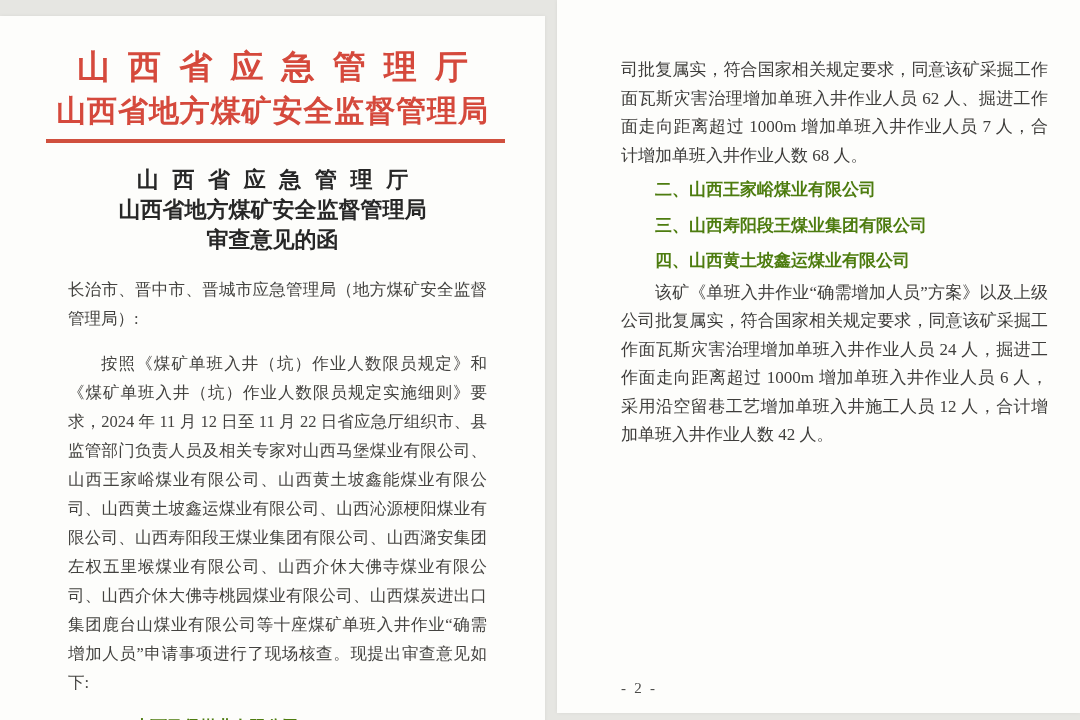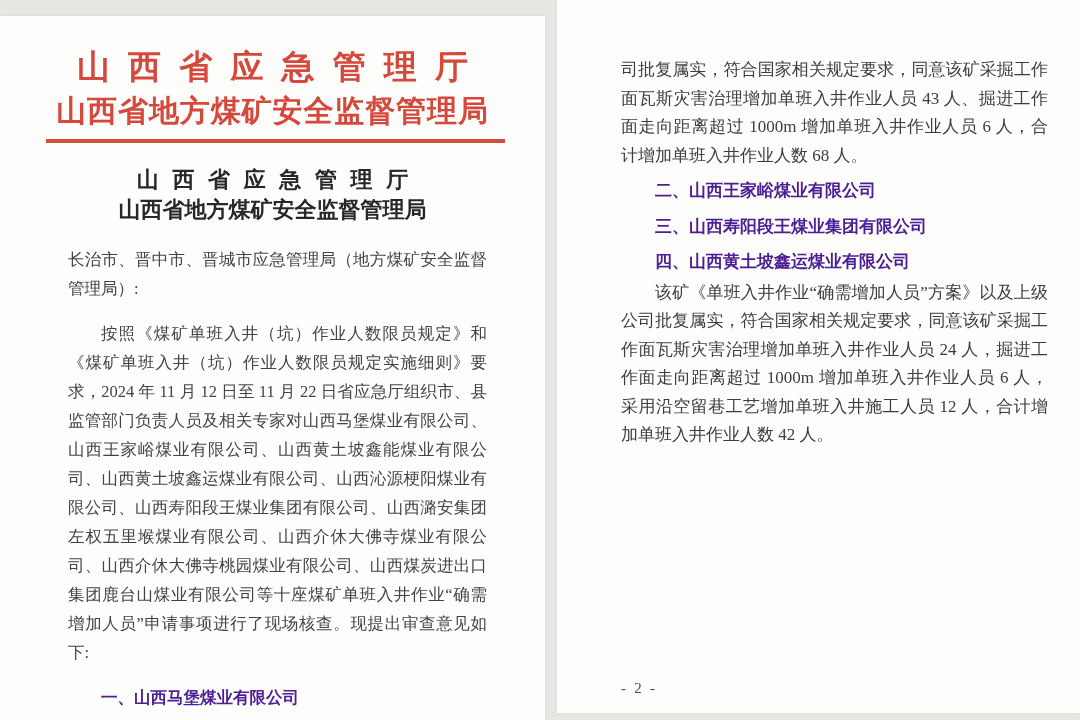--- a/index.html
+++ b/index.html
@@ -61,23 +61,23 @@
     .body-text {
       margin: 20px 42px 0 52px;
       font-size: 16.5px;
       line-height: 29px;
       color: #444340;
       text-align: justify;
     }
     .body-text p { margin: 16px; }
     .indent { text-indent: 2em; }
     .sec-heading {
-      font-family: Liberation Serif, serif;
+      font-family: Liberation Mono, monospace;
       font-weight: bold;
-      color: #4c1d95;
+      color: #4d7c0f;
       margin-top: 7px !important;
       margin-bottom: 2px !important;
     }
     .bottom-red-bar {
       position: absolute;
       left: 42px;
       bottom: 2px;
       width: 478px;
       height: 9px;
       background: linear-gradient(180deg, #e49582 0%, #ca5038 45%, #c24a33 100%);
@@ -112,36 +112,37 @@
     <div class="letterhead">
       <div class="lh1">山西省应急管理厅</div>
       <div class="lh2">山西省地方煤矿安全监督管理局</div>
     </div>
 
     <div class="red-rule"></div>
 
     <div class="doc-title">
       <div class="t-sp">山西省应急管理厅</div>
       <div>山西省地方煤矿安全监督管理局</div>
+      <div>审查意见的函</div>
     </div>
 
     <div class="body-text">
       <p>长治市、晋中市、晋城市应急管理局（地方煤矿安全监督管理局）:</p>
       <p class="indent">按照《煤矿单班入井（坑）作业人数限员规定》和《煤矿单班入井（坑）作业人数限员规定实施细则》要求，2024 年 11 月 12 日至 11 月 22 日省应急厅组织市、县监管部门负责人员及相关专家对山西马堡煤业有限公司、山西王家峪煤业有限公司、山西黄土坡鑫能煤业有限公司、山西黄土坡鑫运煤业有限公司、山西沁源梗阳煤业有限公司、山西寿阳段王煤业集团有限公司、山西潞安集团左权五里堠煤业有限公司、山西介休大佛寺煤业有限公司、山西介休大佛寺桃园煤业有限公司、山西煤炭进出口集团鹿台山煤业有限公司等十座煤矿单班入井作业“确需增加人员”申请事项进行了现场核查。现提出审查意见如下:</p>
       <p class="indent sec-heading">一、山西马堡煤业有限公司</p>
 
     </div>
 
     <div class="bottom-red-bar"></div>
   </div>
 
   <div class="page page-right">
 
     <div class="rp-body">
-      <p>司批复属实，符合国家相关规定要求，同意该矿采掘工作面瓦斯灾害治理增加单班入井作业人员 43 人、掘进工作面走向距离超过 1000m 增加单班入井作业人员 6 人，合计增加单班入井作业人数 68 人。</p>
+      <p>司批复属实，符合国家相关规定要求，同意该矿采掘工作面瓦斯灾害治理增加单班入井作业人员 62 人、掘进工作面走向距离超过 1000m 增加单班入井作业人员 7 人，合计增加单班入井作业人数 68 人。</p>
 
       <p class="indent sec-heading">二、山西王家峪煤业有限公司</p>
 
       <p class="indent sec-heading">三、山西寿阳段王煤业集团有限公司</p>
 
       <p class="indent sec-heading">四、山西黄土坡鑫运煤业有限公司</p>
       <p class="indent">该矿《单班入井作业“确需增加人员”方案》以及上级公司批复属实，符合国家相关规定要求，同意该矿采掘工作面瓦斯灾害治理增加单班入井作业人员 24 人，掘进工作面走向距离超过 1000m 增加单班入井作业人员 6 人，采用沿空留巷工艺增加单班入井施工人员 12 人，合计增加单班入井作业人数 42 人。</p>
     </div>
 
     <div class="page-number">- 2 -</div>

